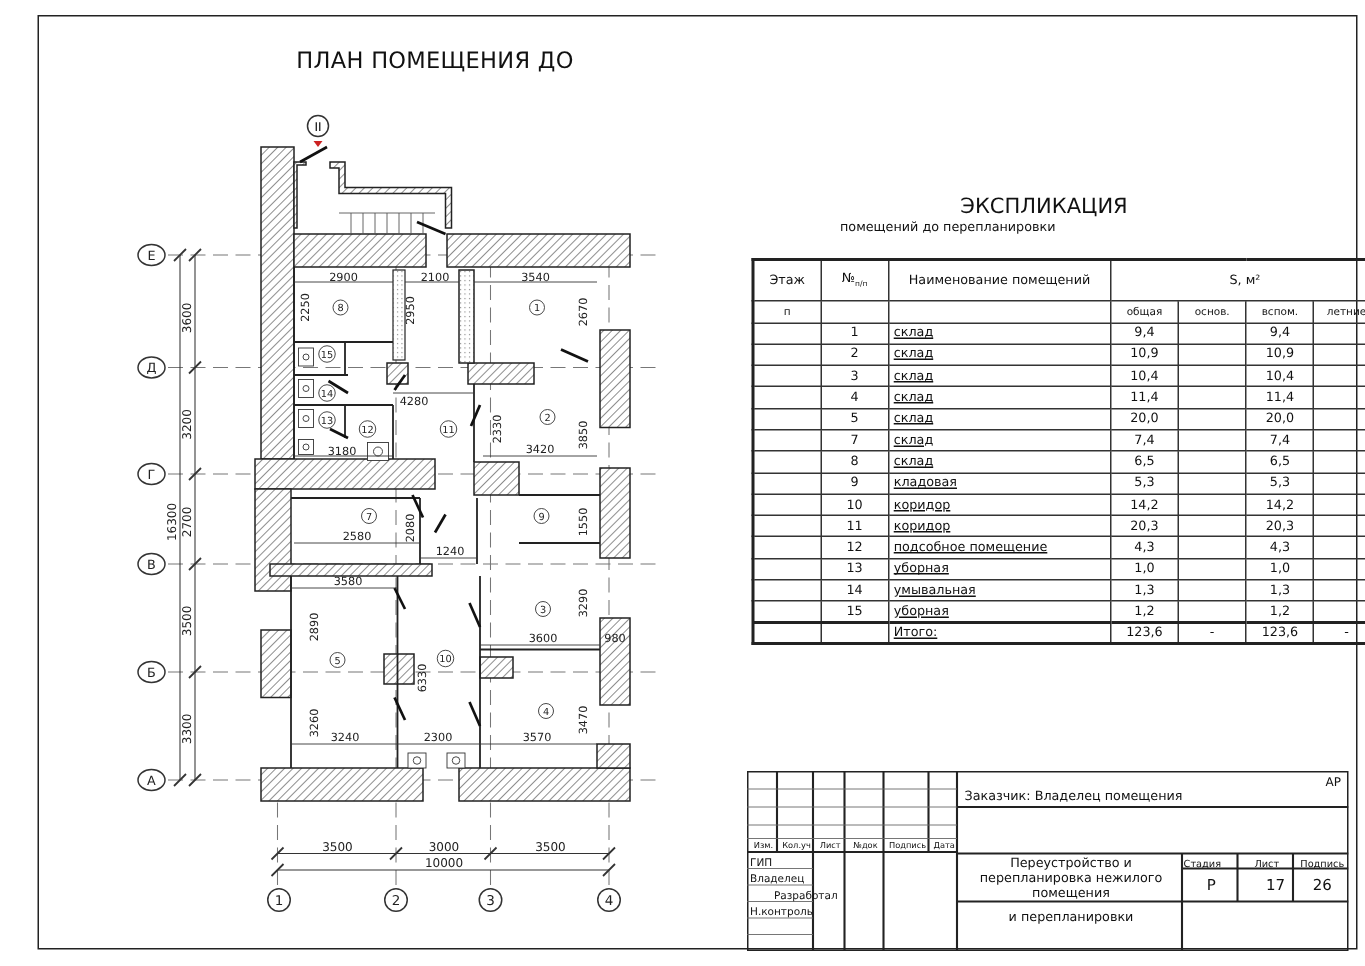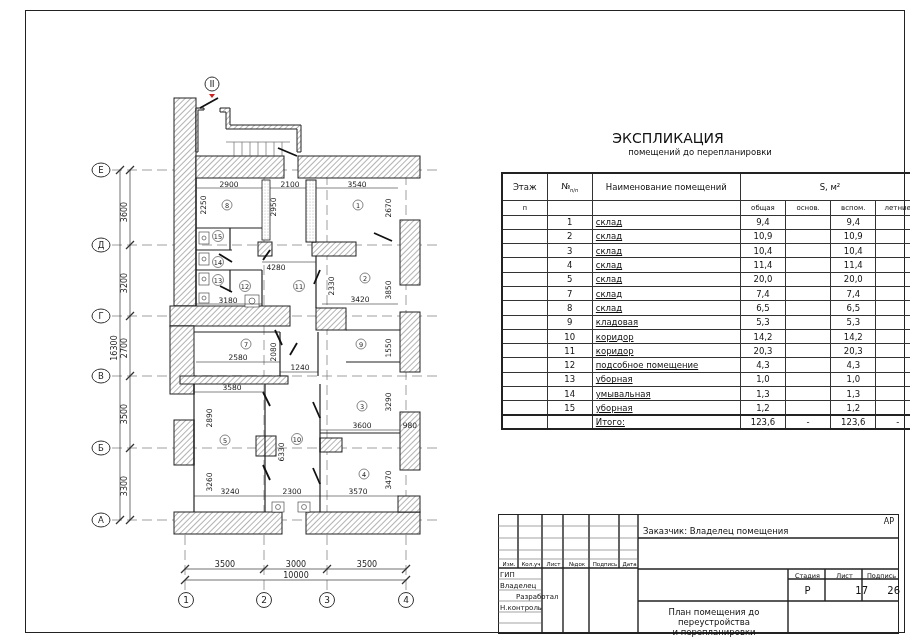--- a/index.html
+++ b/index.html
@@ -1,39 +1,40 @@
 <!DOCTYPE html>
 <html><head>
 <meta charset="utf-8">
 <style>
   html, body { margin:0; padding:0; background:#fff; }
   body { width:910px; height:644px; position:relative; overflow:hidden; font-family:"DejaVu Sans", sans-serif; color:#111; }
   .sheet { position:absolute; left:25px; top:10px; width:880px; height:623px; border:1.5px solid #222; box-sizing:border-box; }
   .title { position:absolute; left:140px; top:30px; width:300px; text-align:center; font-size:15px; line-height:21px; font-weight:normal; letter-spacing:0.2px; }
   .plan { position:absolute; left:0; top:0; }
-  .exp-title { position:absolute; left:568px; top:130px; width:200px; text-align:center; font-size:14px; }
-  .exp-sub { position:absolute; left:560px; top:147px; width:280px; text-align:center; font-size:8.5px; }
+  .exp-title { position:absolute; left:596px; top:130px; width:200px; text-align:center; font-size:14px; }
+  .exp-sub { position:absolute; left:560px; top:147px; width:280px; font-size:8.5px; }
   table.exp { position:absolute; left:501px; top:172px; width:420px; border-collapse:collapse; font-size:8.5px; }
   table.exp td { border:1px solid #333; height:14.3px; padding:0 3px; text-align:center; box-sizing:border-box; }
   table.exp tr.hd td { height:27px; font-size:8.5px; }
   table.exp tr.sub td { height:15px; font-size:7px; }
   table.exp td.name { text-align:left;text-decoration:underline; }
   table.exp tr.total td { border-top:2px solid #222;margin-top:24px; }
   table.exp { border:2px solid #222; }
   .stamp { position:absolute; left:498px; top:514px; width:401px; height:120px; border:1.5px solid #222; box-sizing:border-box; font-size:7px; }
   .stamp .cell { position:absolute; box-sizing:border-box; }
   .t8 { font-size:8.5px; }
   .t10 { font-size:10px; }
 </style>
 </head>
 <body>
 
 <div class="sheet"></div>
 
 <div class="title">
+  <div>ПЛАН ПОМЕЩЕНИЯ ДО</div>
 </div>
 
 <svg class="plan" width="500" height="620" font-family="DejaVu Sans, sans-serif">
   <defs>
     <pattern id="hatch" width="4" height="4" patternUnits="userSpaceOnUse" patternTransform="rotate(45)">
       <rect width="4" height="4" fill="#fff"></rect>
       <line x1="0" y1="0" x2="0" y2="4" stroke="#555" stroke-width="0.9"></line>
     </pattern>
     <pattern id="dots" width="3" height="3" patternUnits="userSpaceOnUse">
       <rect width="3" height="3" fill="#fff"></rect>
@@ -558,24 +559,28 @@
   <div class="cell" style="left:121px;top:46px;width:19px;text-align:center;font-size:5.5px">Дата</div>
 
   <div class="cell" style="left:1px;top:56px;font-size:7px">ГИП</div>
   <div class="cell" style="left:1px;top:67px;font-size:7px">Владелец</div>
   <div class="cell" style="left:17px;top:78px;font-size:7px">Разработал</div>
   <div class="cell" style="left:1px;top:89px;font-size:7px">Н.контроль</div>
 
   <div class="cell" style="right:4px;top:2px;font-size:8px">АР</div>
   <div class="cell t8" style="left:144px;top:11px">Заказчик: Владелец помещения</div>
 
-  <div class="cell" style="left:290px;top:57px;width:37px;text-align:center;font-size:6.5px">Стадия</div>
+  <div class="cell t8" style="left:140px;top:56px;width:150px;text-align:center;line-height:10px">
+    <div>Переустройство и</div>
+    <div>перепланировка нежилого</div>
+    <div>помещения</div>
+  </div>
+  <div class="cell" style="left:278px;top:57px;width:37px;text-align:right;font-size:6.5px">Стадия</div>
   <div class="cell" style="left:327px;top:57px;width:37px;text-align:center;font-size:6.5px">Лист</div>
   <div class="cell" style="left:364px;top:57px;width:37px;text-align:center;font-size:6.5px">Подпись</div>
   <div class="cell t10" style="left:290px;top:70px;width:37px;text-align:center">Р</div>
-  <div class="cell t10" style="left:332px;top:70px;width:37px;text-align:right">17</div>
-  <div class="cell t10" style="left:364px;top:70px;width:37px;text-align:right">26</div>
+  <div class="cell t10" style="left:345px;top:70px;width:37px;text-align:left">17</div>
+  <div class="cell t10" style="left:364px;top:70px;width:37px;text-align:center">26</div>
 
   <div class="cell t8" style="left:140px;top:92px;width:150px;text-align:center;line-height:10px">
-    <div>План помещения до переустройства</div>
     <div>и перепланировки</div>
   </div>
 </div>
 
 </body></html>

